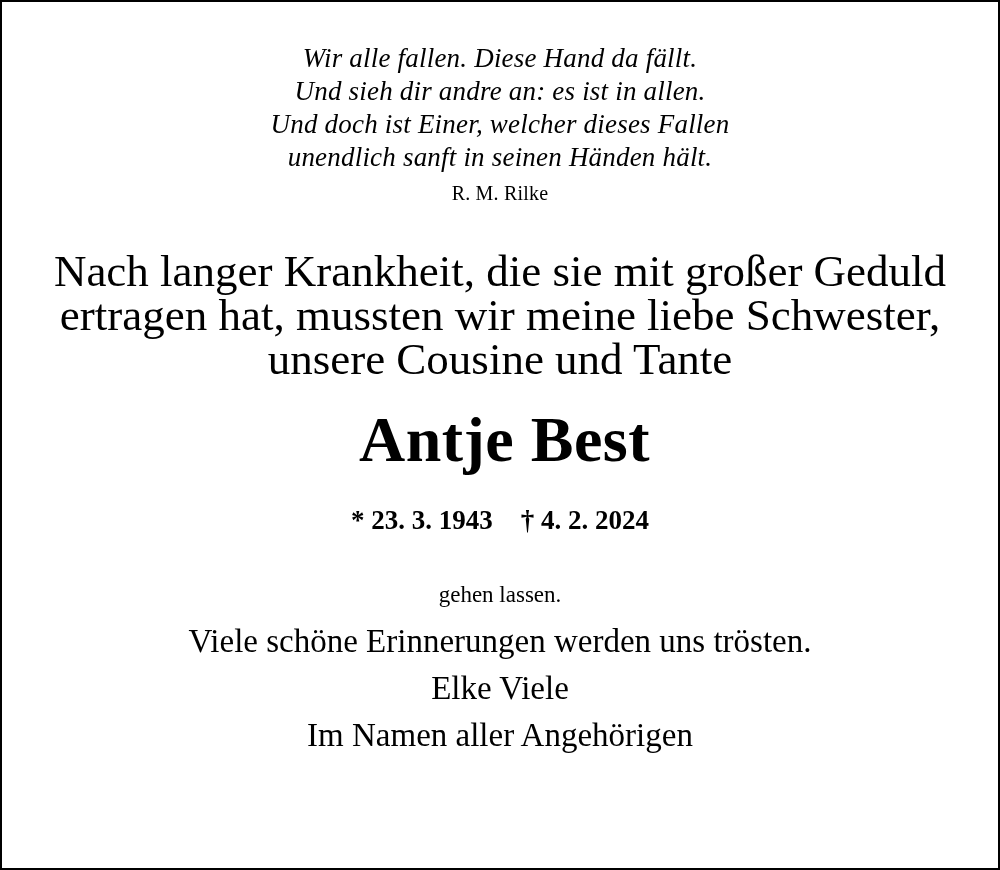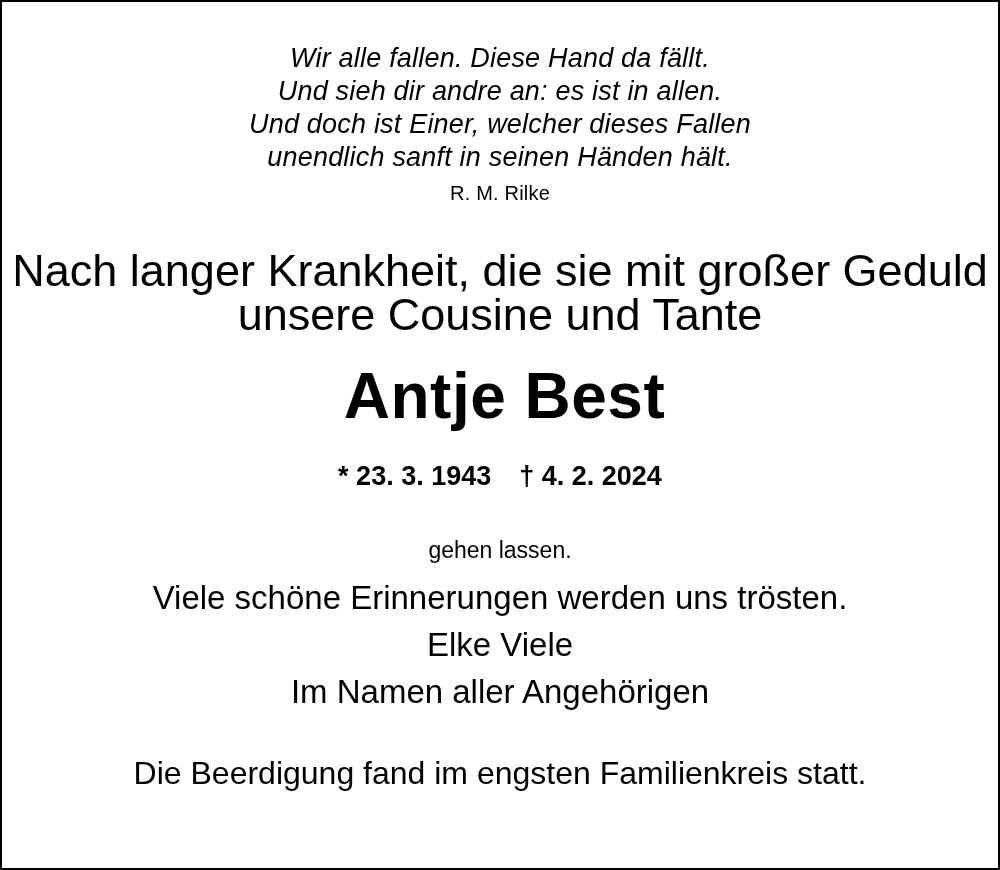--- a/index.html
+++ b/index.html
@@ -8,21 +8,21 @@
     background: #ffffff;
   }
   .page {
     position: relative;
     width: 1000px;
     height: 870px;
     box-sizing: border-box;
     background: #ffffff;
     border: 2px solid #000000;
     color: #000000;
-    font-family: Liberation Sans, sans-serif;
+    font-family: Liberation Serif, serif;
     text-align: center;
     overflow: hidden;
   }
   .poem {
     margin-top: 40px;
     font-style: italic;
     font-size: 27px;
     line-height: 33px;
     letter-spacing: 0.2px;
   }
@@ -78,32 +78,32 @@
   <div class="poem">
     <div>Wir alle fallen. Diese Hand da fällt.</div>
     <div>Und sieh dir andre an: es ist in allen.</div>
     <div>Und doch ist Einer, welcher dieses Fallen</div>
     <div>unendlich sanft in seinen Händen hält.</div>
     <div class="poem-attribution">R. M. Rilke</div>
   </div>
 
   <div class="intro">
     <div>Nach langer Krankheit, die sie mit großer Geduld</div>
+    <div>ertragen hat, mussten wir meine liebe Schwester,</div>
     <div>unsere Cousine und Tante</div>
   </div>
 
   <div class="deceased-name">Antje Best</div>
 
   <div class="dates">
     <span class="birth-date">* 23. 3. 1943</span><span class="death-date">† 4. 2. 2024</span>
   </div>
 
   <div class="farewell">gehen lassen.</div>
 
   <div class="closing">
     <div class="closing-line">Viele schöne Erinnerungen werden uns trösten.</div>
     <div class="closing-line">Elke Viele</div>
     <div class="closing-line">Im Namen aller Angehörigen</div>
   </div>
 
-  <div class="funeral-note">Die Beerdigung fand im engsten Familienkreis statt.</div>
 
 </div>
 
 </body></html>

